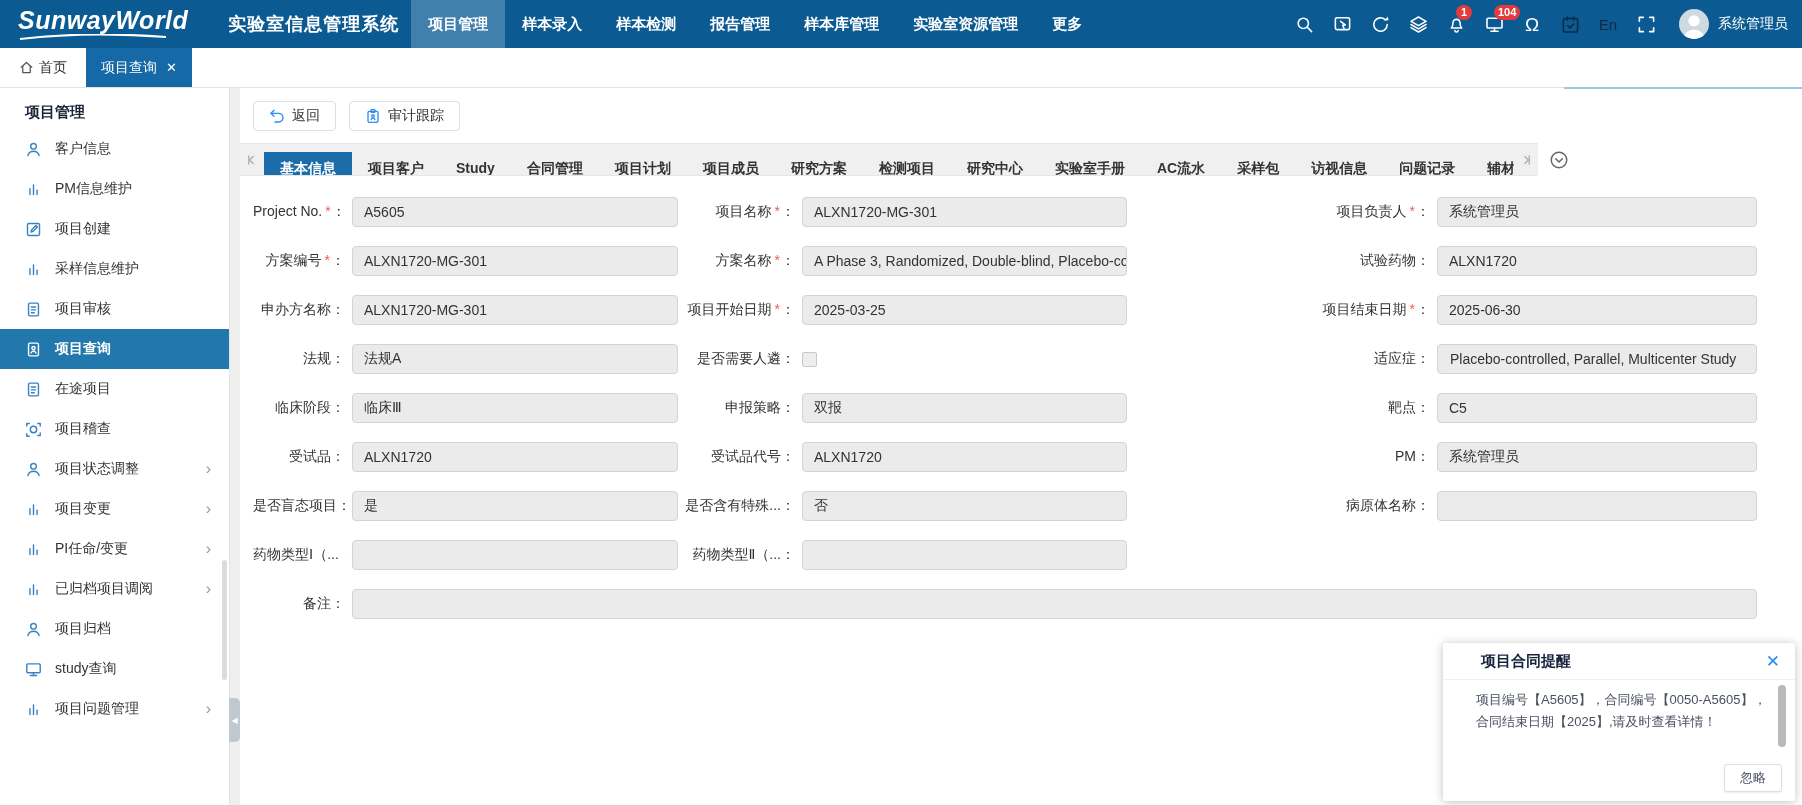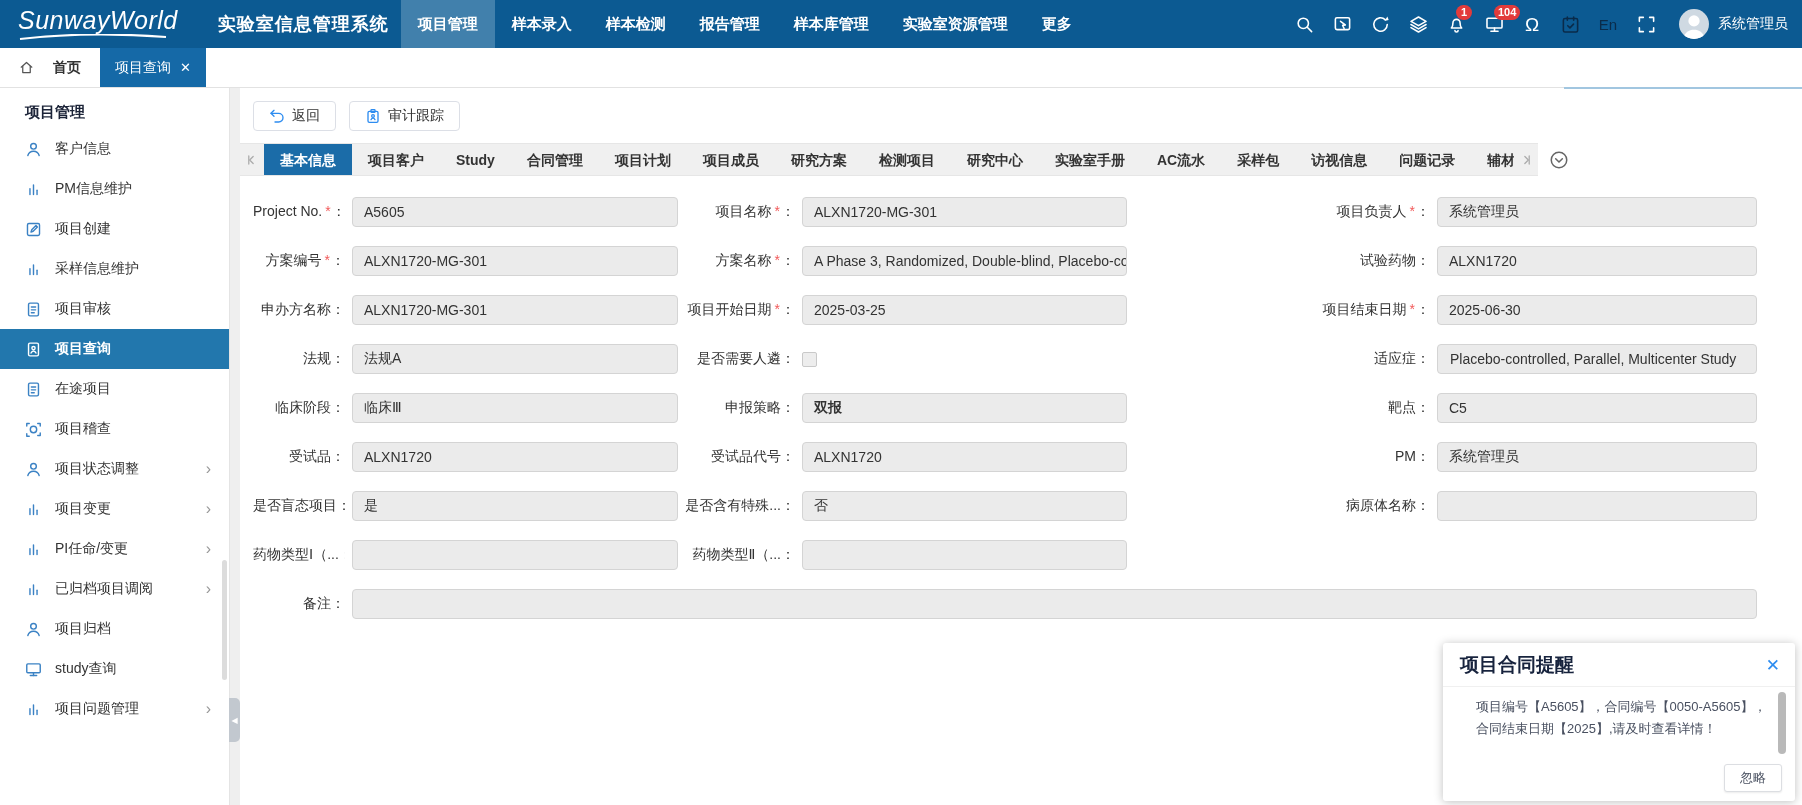--- a/index.html
+++ b/index.html
@@ -2,40 +2,40 @@
 <html><head>
 <meta charset="utf-8">
 <style>
   * { margin:0; padding:0; box-sizing:border-box; }
   html,body { width:1802px; height:805px; overflow:hidden; }
   body { font-family:"Liberation Sans","DejaVu Sans",sans-serif; background:#fff; color:#333; }
   svg { display:block; }
 
   
   .navbar { height:48px; background:#0c5a92; display:flex; align-items:center; padding:0 14px 0 18px; color:#fff; }
-  .logo { position:relative; font-size:25px; font-weight:400; font-style:italic; letter-spacing:.5px; padding-bottom:7px; flex:none; }
+  .logo { position:relative; font-size:25px; font-weight:700; font-style:italic; letter-spacing:.5px; padding-bottom:7px; flex:none; }
   .logo svg { position:absolute; left:0; bottom:0; width:150px; height:8px; }
   .sys-title { font-size:18px; font-weight:700; margin-left:40px; letter-spacing:1px; flex:none; }
   .nav-menu { display:flex; height:48px; margin-left:12px; }
   .nav-item { padding:0 17px; line-height:48px; font-size:15px; font-weight:700; white-space:nowrap; cursor:pointer; }
   .nav-item.active { background:#4180ac; }
   .nav-right { margin-left:auto; display:flex; align-items:center; gap:16px; }
   .nav-icon { position:relative; width:22px; height:22px; display:flex; align-items:center; justify-content:center; color:#fff; cursor:pointer; }
   .nav-icon svg { width:19px; height:19px; }
   .nav-icon.dark { color:#0a2b4a; }
   .nav-icon .glyph { font-size:19px; line-height:1; font-weight:400; }
   .nav-icon .lang-text { font-size:15px; line-height:1; }
   .badge { position:absolute; top:-8px; left:11px; background:#e23b3b; color:#fff; font-size:11px; font-weight:700; line-height:15px; min-width:16px; padding:0 4px; border-radius:8px; text-align:center; }
   .user { display:flex; align-items:center; margin-left:6px; cursor:pointer; }
   .avatar { width:30px; height:30px; border-radius:50%; background:#cfd9e2; overflow:hidden; }
   .user-name { font-size:14px; margin-left:9px; white-space:nowrap; }
 
   
   .tabbar { height:40px; background:#fff; border-bottom:1px solid #e2e2e2; display:flex; align-items:stretch; }
-  .home-tab { display:flex; align-items:center; gap:19px; padding:0 19px; font-size:14px; color:#333; cursor:pointer;font-weight:bold; }
+  .home-tab { display:flex; align-items:center; gap:5px; padding:0 19px; font-size:14px; color:#333; cursor:pointer; }
   .home-tab svg { width:15px; height:15px; color:#555; }
   .page-tab { display:flex; align-items:center; gap:9px; padding:0 15px; font-size:14px; cursor:pointer; }
   .page-tab.active { background:#1569a7; color:#fff; }
   .page-tab .close-x { font-size:13px; line-height:1; }
   .scroll-line { position:fixed; top:87px; right:0; width:238px; height:2px; background:#a1c6e0; z-index:3; }
 
   
   .layout { display:flex; height:717px; }
 
   
@@ -56,36 +56,36 @@
   .toolbar { display:flex; gap:13px; align-items:center; height:55px; padding-left:13px; }
   .btn { display:inline-flex; align-items:center; gap:7px; height:30px; padding:0 15px; border:1px solid #dcdfe6; border-radius:4px; background:#fff; font-size:14px; color:#333; cursor:pointer; }
   .btn svg { width:16px; height:16px; color:#2d8cf0; }
 
   
   .detail-tabs { display:flex; align-items:center; }
   .dt-strip { display:flex; align-items:center; height:33px; width:1298px; background:#f0f0f0; border-top:1px solid #e6e6e6; border-bottom:1px solid #e6e6e6; }
   .dt-arrow { width:24px; height:100%; display:flex; align-items:center; justify-content:center; color:#ababab; flex:none; cursor:pointer; }
   .dt-arrow svg { width:14px; height:14px; }
   .dt-tabs { display:flex; flex:1; overflow:hidden; height:100%; }
-  .dt-tab { padding:0 16px; line-height:33px; font-size:14px; font-weight:600; color:#333; white-space:nowrap; cursor:pointer; flex:none; }
+  .dt-tab { padding:0 16px; line-height:33px; font-size:14px; font-weight:600; color:#333; white-space:nowrap; cursor:pointer; flex:none;margin-top:8px; }
   .dt-tab.active { background:#1b6ca8; color:#fff; }
   .dt-collapse { margin-left:11px; color:#666; cursor:pointer; }
   .dt-collapse svg { width:20px; height:20px; }
 
   
   .form-grid { display:grid; grid-template-columns:92px 326px 110px 325px 296px 320px; column-gap:7px; row-gap:19px; grid-auto-rows:30px; align-items:center; padding:21px 0 0 13px; }
   .f-label { text-align:right; font-size:14px; color:#333; white-space:nowrap; overflow:hidden; }
   .req { color:#f25a5a; margin:0 1px 0 3px; }
   .f-input { height:30px; background:#ebebeb; border:1px solid #d4d4d4; border-radius:4px; display:flex; align-items:center; padding:0 11px; font-size:14px; color:#333; overflow:hidden; white-space:nowrap; }
   .f-checkbox { width:15px; height:15px; background:#ededed; border:1px solid #c9c9c9; border-radius:2px; }
 
   
   .popup { position:fixed; right:7px; bottom:4px; width:352px; height:158px; background:#fff; border-radius:3px; box-shadow:0 1px 10px rgba(0,0,0,.25); z-index:50; }
   .popup-header { display:flex; justify-content:space-between; align-items:center; padding:9px 15px 8px 17px; border-bottom:1px solid #f0f0f0; }
-  .popup-title { font-size:19px; font-weight:700; color:#17233d; }
+  .popup-title { font-size:15px; font-weight:700; color:#17233d;margin-left:21px; }
   .popup-close { color:#2d8cf0; font-size:17px; line-height:1; cursor:pointer; }
   .popup-body { padding:9px 26px 0 33px; color:#495060; line-height:1.7; font-size:13px; position:relative; }
   .popup-scrollbar { position:absolute; right:9px; top:5px; width:8px; height:62px; background:#b9b9b9; border-radius:4px; }
   .popup-ignore { position:absolute; right:13px; bottom:9px; padding:4px 15px; border:1px solid #dcdee2; border-radius:3px; background:#fff; font-size:13px; color:#495060; cursor:pointer; box-shadow:0 1px 2px rgba(0,0,0,.08); }
 </style>
 </head>
 <body>
 
 <header class="navbar">
   <div class="logo">
@@ -446,21 +446,21 @@
           <div class="f-input" style="grid-area: 3 / 6;">2025-06-30</div>
           <div class="f-label" style="grid-area: 4 / 1;"><span>法规</span>：</div>
           <div class="f-input" style="grid-area: 4 / 2;">法规A</div>
           <div class="f-label" style="grid-area: 4 / 3;"><span>是否需要人遴</span>：</div>
           <div class="f-checkbox" style="grid-area: 4 / 4;"></div>
           <div class="f-label" style="grid-area: 4 / 5;"><span>适应症</span>：</div>
           <div class="f-input" style="grid-area: 4 / 6; padding-left: 12px;">Placebo-controlled, Parallel, Multicenter Study</div>
           <div class="f-label" style="grid-area: 5 / 1;"><span>临床阶段</span>：</div>
           <div class="f-input" style="grid-area: 5 / 2;">临床Ⅲ</div>
           <div class="f-label" style="grid-area: 5 / 3; text-align: right;"><span>申报策略</span>：</div>
-          <div class="f-input" style="grid-area: 5 / 4; font-weight: bold;">双报</div>
+          <div class="f-input" style="grid-area: 5 / 4;">双报</div>
           <div class="f-label" style="grid-area: 5 / 5;"><span>靶点</span>：</div>
           <div class="f-input" style="grid-area: 5 / 6;">C5</div>
           <div class="f-label" style="grid-area: 6 / 1;"><span>受试品</span>：</div>
           <div class="f-input" style="grid-area: 6 / 2;">ALXN1720</div>
           <div class="f-label" style="grid-area: 6 / 3;"><span>受试品代号</span>：</div>
           <div class="f-input" style="grid-area: 6 / 4;">ALXN1720</div>
           <div class="f-label" style="grid-area: 6 / 5;"><span>PM</span>：</div>
           <div class="f-input" style="grid-area: 6 / 6;">系统管理员</div>
           <div class="f-label" style="grid-area: 7 / 1;"><span>是否盲态项目</span>：</div>
           <div class="f-input" style="grid-area: 7 / 2;">是</div>

